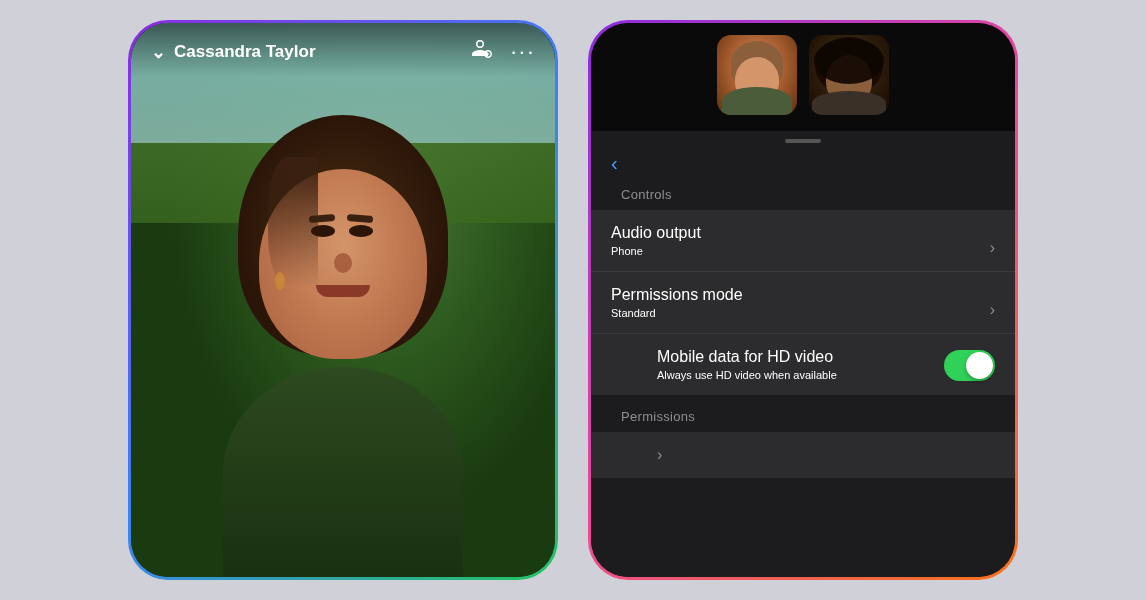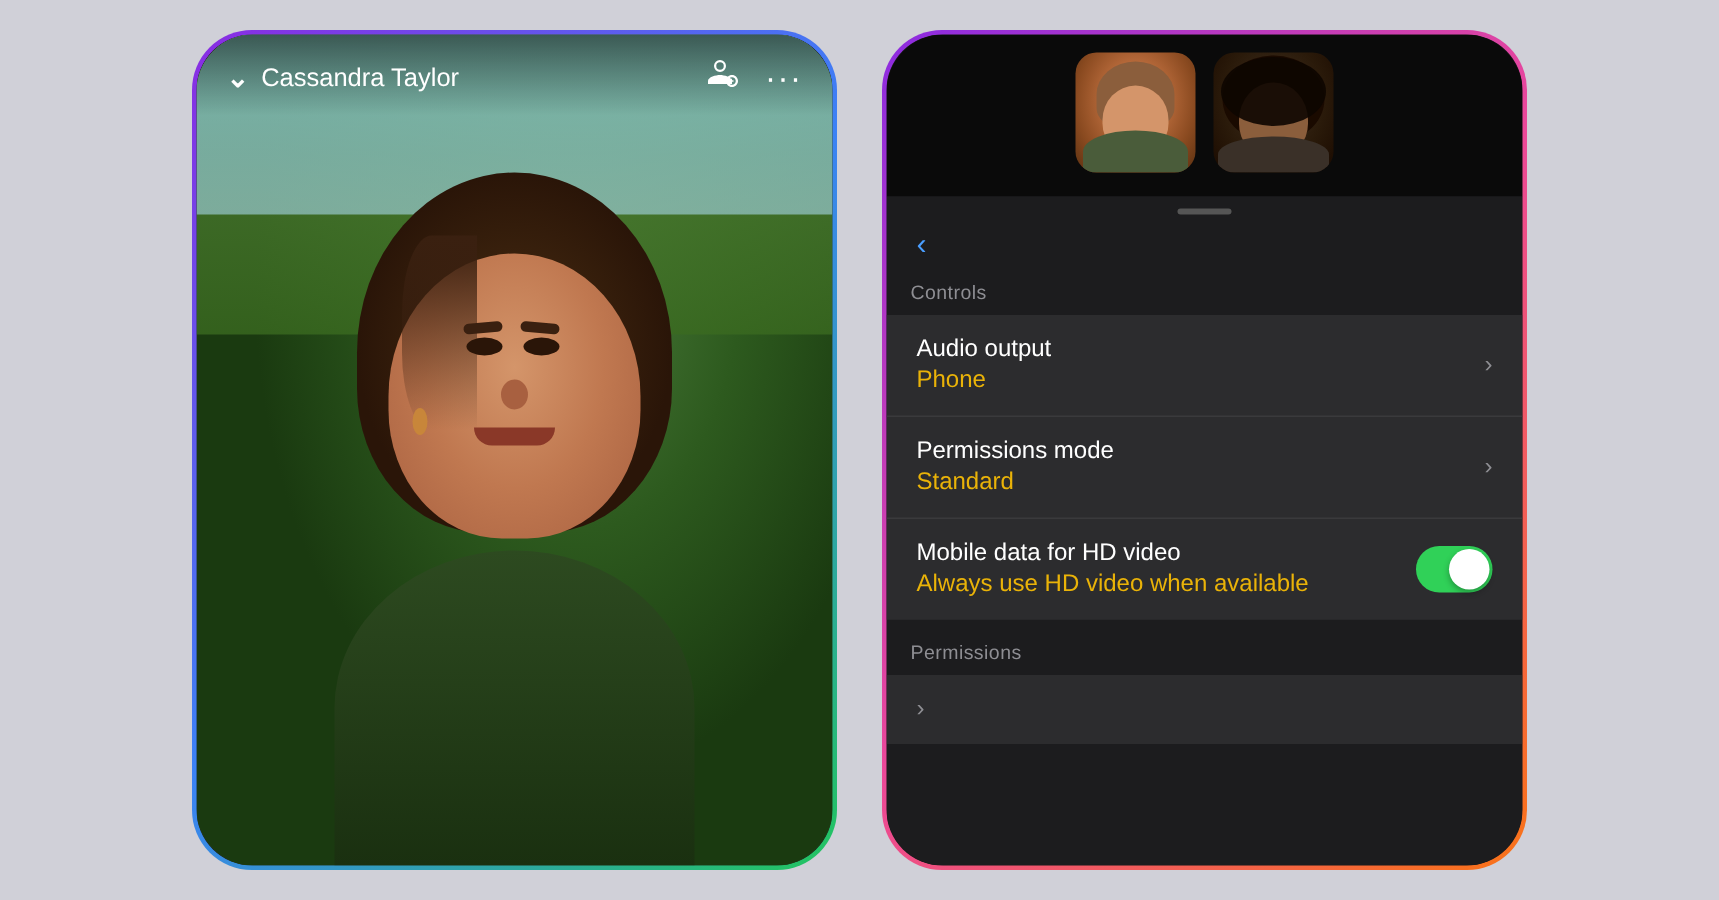--- a/index.html
+++ b/index.html
@@ -84,21 +84,21 @@
 
     .chevron-down {
       color: white;
       font-size: 18px;
       font-weight: 600;
     }
 
     .caller-name {
       color: white;
       font-size: 17px;
-      font-weight: 400;
+      font-weight: 700;
     }
 
     .header-right {
       display: flex;
       align-items: center;
       gap: 16px;
     }
 
     .header-icon {
       color: white;
@@ -186,61 +186,62 @@
 
     .settings-title {
       flex: 1;
       text-align: center;
       color: white;
       font-size: 17px;
       font-weight: 600;
     }
 
     .section-header {
-      padding: 12px 16px 8px;
+      padding: 12px 30px 8px;
       color: #8e8e93;
       font-size: 13px;
       font-weight: 500;
       letter-spacing: 0.3px;
     }
 
     .settings-list {
       background: #2c2c2e;
       margin: 0 0 0 0;
     }
 
     .settings-item {
       display: flex;
-      align-items: center;
+      align-items: flex-end;
       justify-content: space-between;
       padding: 14px 20px;
       border-bottom: 1px solid #3a3a3c;
       background: #2c2c2e;
       cursor: pointer;
     }
 
     .settings-item:last-child {
       border-bottom: none;
+      margin-left: 46px;
     }
 
     .item-left {
       display: flex;
       flex-direction: column;
       gap: 3px;
     }
 
     .item-title {
       color: white;
       font-size: 16px;
       font-weight: 400;
     }
 
     .item-subtitle {
-      color: #eab308;
-      font-size: 16px;
+      color: #ffffff;
+      font-size: 11px;
     }
 
     
     .toggle {
       width: 51px;
       height: 31px;
       background: #30d158;
       border-radius: 16px;
       position: relative;
       cursor: pointer;

